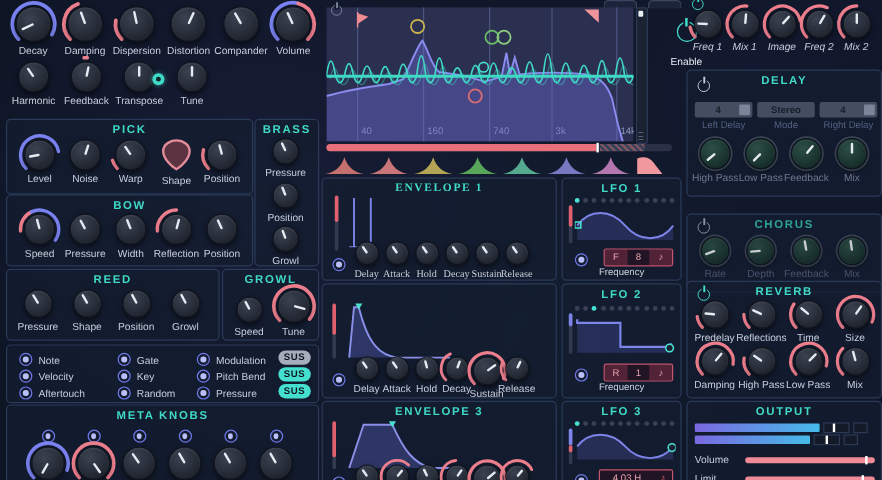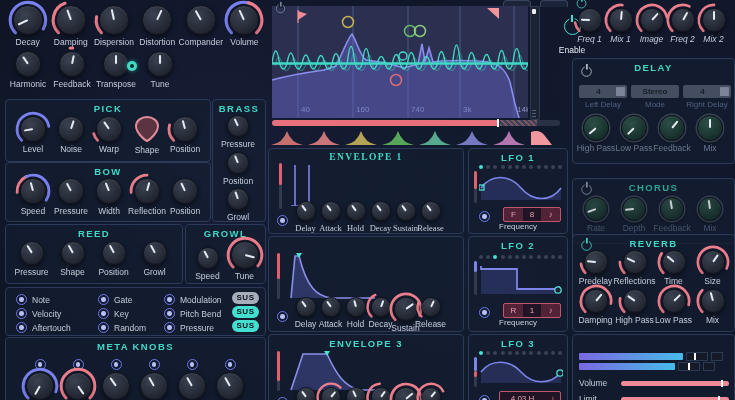--- a/index.html
+++ b/index.html
@@ -1077,20 +1077,21 @@
             </svg>
             <div class="kface"></div>
             <div class="kind" style="height:9px;transform:translateX(-50%) rotate(-15deg)"></div>
           </div>
           <div class="klbl">Mix</div>
         </div>
       </div>
   </div>
 
   <div class="panel" style="left:572px;top:334px;width:161px;height:76px;">
+    <div class="ptitle">OUTPUT</div>
     <div style="position:absolute;left:6px;top:17px;display:flex;gap:3px;align-items:center;">
       <div class="mbar" style="width:104px;"></div>
       <div class="mbox" style="width:20px;">
           <div style="position:absolute;left:7px;top:0;width:2px;height:100%;background:#fff;"></div>
         </div>
       <div class="mbox" style="width:10px;"></div>
     </div>
     <div style="position:absolute;left:6px;top:27px;display:flex;gap:3px;align-items:center;">
       <div class="mbar" style="width:96px;"></div>
       <div class="mbox" style="width:20px;">

